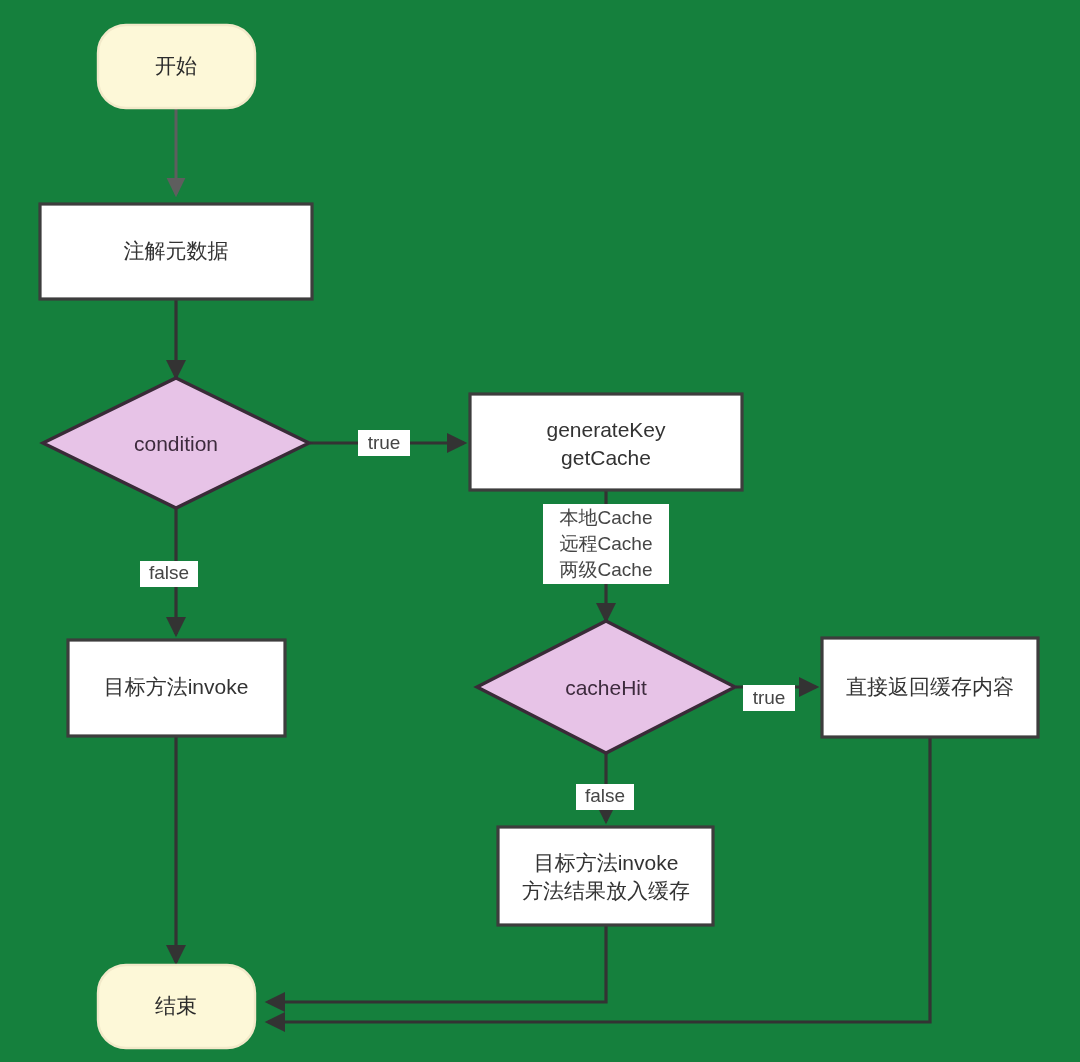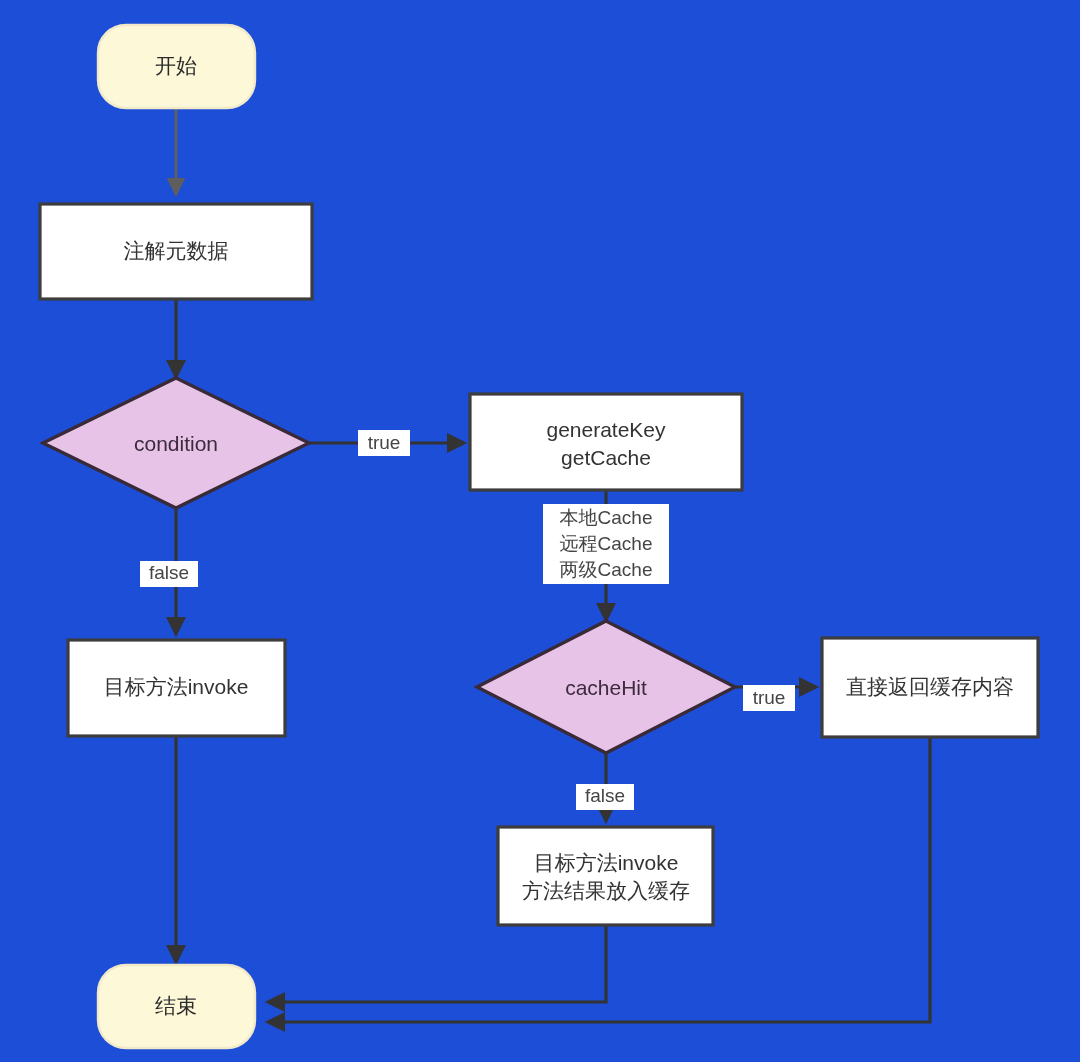--- a/index.html
+++ b/index.html
@@ -10,21 +10,21 @@
   body {
     width: 1080px;
     height: 1062px;
     font-family: "Liberation Sans", sans-serif;
     overflow: hidden;
   }
   #flowchart-root {
     position: relative;
     width: 1080px;
     height: 1062px;
-    background: #1d4ed8;
+    background: #15803d;
   }
   svg.diagram {
     display: block;
     width: 1080px;
     height: 1062px;
   }
   .node-label {
     font-family: "Liberation Sans", sans-serif;
     font-size: 21px;
     fill: #333333;

